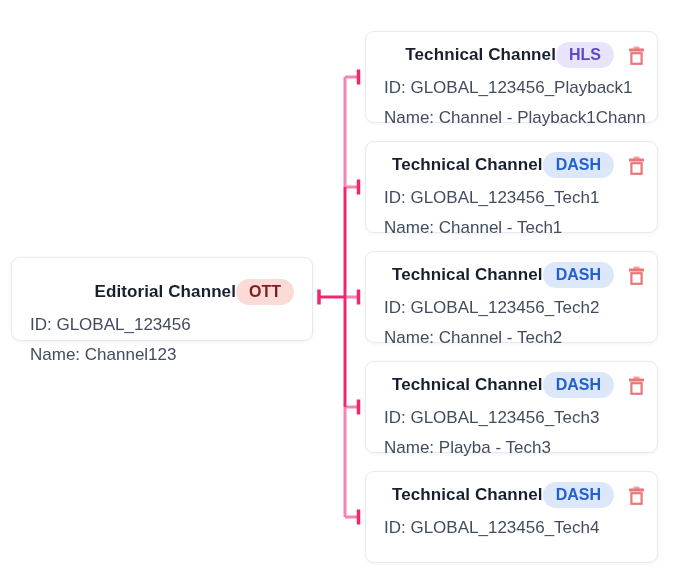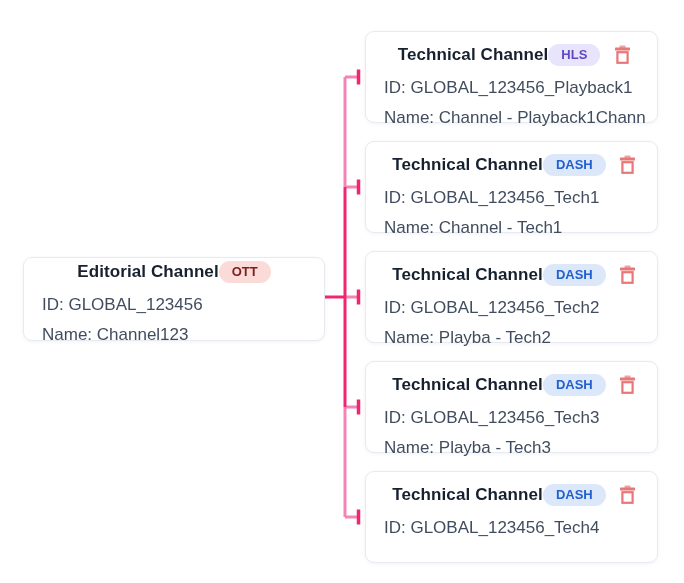--- a/index.html
+++ b/index.html
@@ -2,29 +2,29 @@
 <html><head>
 <meta charset="utf-8">
 <style>
   * { box-sizing: border-box; margin: 0; padding: 0; }
   html, body { width: 684px; height: 583px; background: #ffffff;
     font-family: "Liberation Sans", sans-serif; overflow: hidden; position: relative; }
   .stage { position: absolute; inset: 0; width: 684px; height: 583px; }
   svg.connector { position: absolute; left: 0; top: 0; z-index: 0; }
   .card { position: absolute; background: #ffffff; border: 1px solid #E7EBF1;
     border-radius: 9px; box-shadow: 0 1px 4px rgba(15,23,42,.05); z-index: 1; }
-  .card.editorial { left: 23px; top: 257px; width: 302px; height: 84px; padding: 2px 18px; }
+  .card.editorial { left: 11px; top: 257px; width: 302px; height: 84px; padding: 22px 18px; }
   .card.tech { left: 365px; width: 293px; height: 92px; padding: 11px 12px 11px 18px; }
   .t0 { top: 31px; } .t1 { top: 141px; } .t2 { top: 251px; } .t3 { top: 361px; } .t4 { top: 471px; }
-  .row { display: flex; align-items: center; justify-content: center;
+  .row { display: flex; align-items: center; justify-content: flex-end;
     height: 24px; margin-bottom: 11px; }
   .title { font-size: 17px; font-weight: 700; color: #16202E; letter-spacing: .1px;
     white-space: nowrap; }
   .right { display: flex; align-items: center; gap: 13px; }
-  .badge { display: inline-block; font-size: 13px; font-weight: 600;
+  .badge { display: inline-block; font-size: 16px; font-weight: 600;
     padding: 4px 13px; border-radius: 13px; line-height: 1.1; white-space: nowrap; }
   .line { font-size: 17px; color: #414D5E; margin-bottom: 10px; white-space: nowrap;
     overflow: hidden; max-width: 100%; }
   .trash { display: inline-flex; align-items: center; justify-content: center;
     width: 18px; height: 19px; cursor: pointer; flex: 0 0 auto; }
 </style>
 </head>
 <body>
 
 <div class="stage">
@@ -93,21 +93,21 @@
         <span class="trash">
           <svg width="17" height="19" viewBox="0 0 17 19">
             <rect x="5.5" y="0.5" width="6" height="3" rx="0.6" fill="#F2A3A3"></rect>
             <rect x="1" y="2.6" width="15" height="3" rx="0.6" fill="#E97777"></rect>
             <rect x="3.4" y="7.2" width="10.2" height="10.6" fill="none" stroke="#E97777" stroke-width="2.2"></rect>
           </svg>
         </span>
       </span>
     </div>
     <div class="line">ID: GLOBAL_123456_Tech2</div>
-    <div class="line">Name: Playba - Tech2</div>
+    <div class="line">Name: Channel - Tech2</div>
   </div>
 
   <div class="card tech t3">
     <div class="row">
       <span class="title">Technical Channel</span>
       <span class="right">
         <span class="badge" style="background: rgb(220, 232, 250); color: rgb(33, 96, 206);">DASH</span>
         <span class="trash">
           <svg width="17" height="19" viewBox="0 0 17 19">
             <rect x="5.5" y="0.5" width="6" height="3" rx="0.6" fill="#F2A3A3"></rect>

